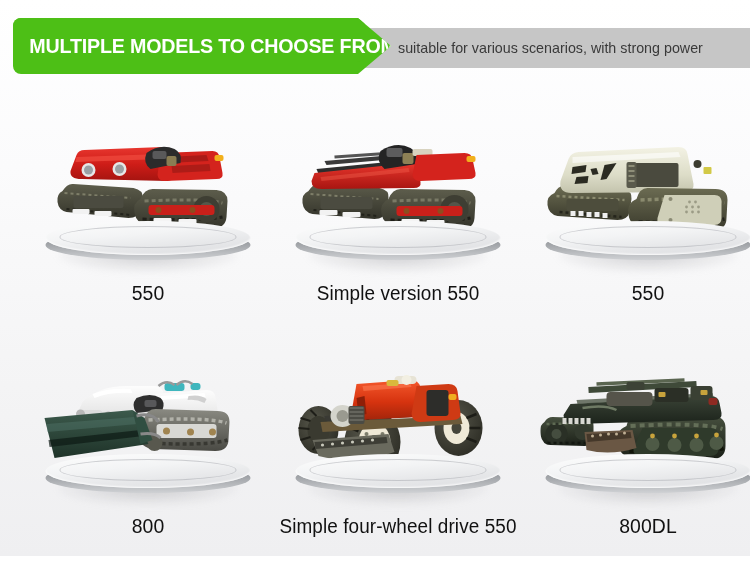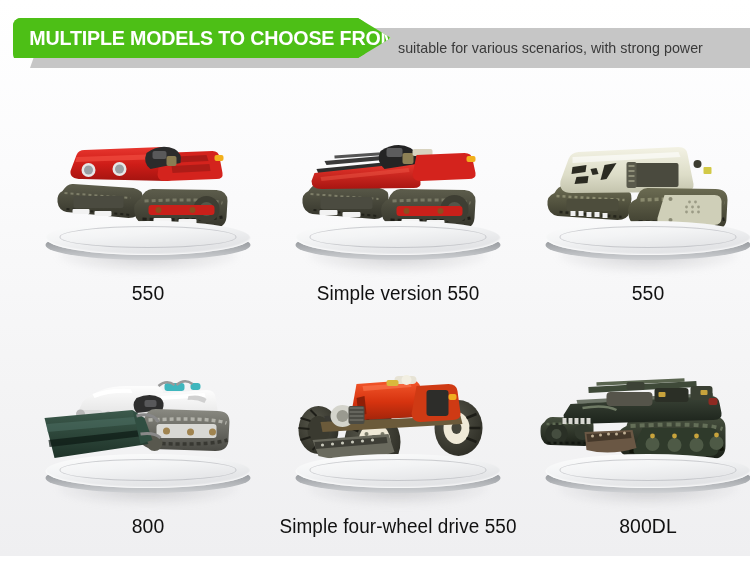--- a/index.html
+++ b/index.html
@@ -36,21 +36,21 @@
   .header-graybar {
     position: absolute;
     left: 30px; top: 28px;
     width: 720px; height: 40px;
     background: #c6c6c6;
     clip-path: polygon(14px 0, 100% 0, 100% 100%, 0 100%);
   }
   .header-greenbar {
     position: absolute;
     left: 13px; top: 18px;
-    width: 378px; height: 40px;
+    width: 378px; height: 56px;
     background: #4dbf16;
     border-radius: 8px 0 0 8px;
     clip-path: polygon(0 0, 345px 0, 378px 50%, 345px 100%, 0 100%);
     display: flex;
     align-items: center;
   }
   .header-greenbar-inner {
     position: absolute;
     left: 0; top: 0;
     width: 352px; height: 44px;

